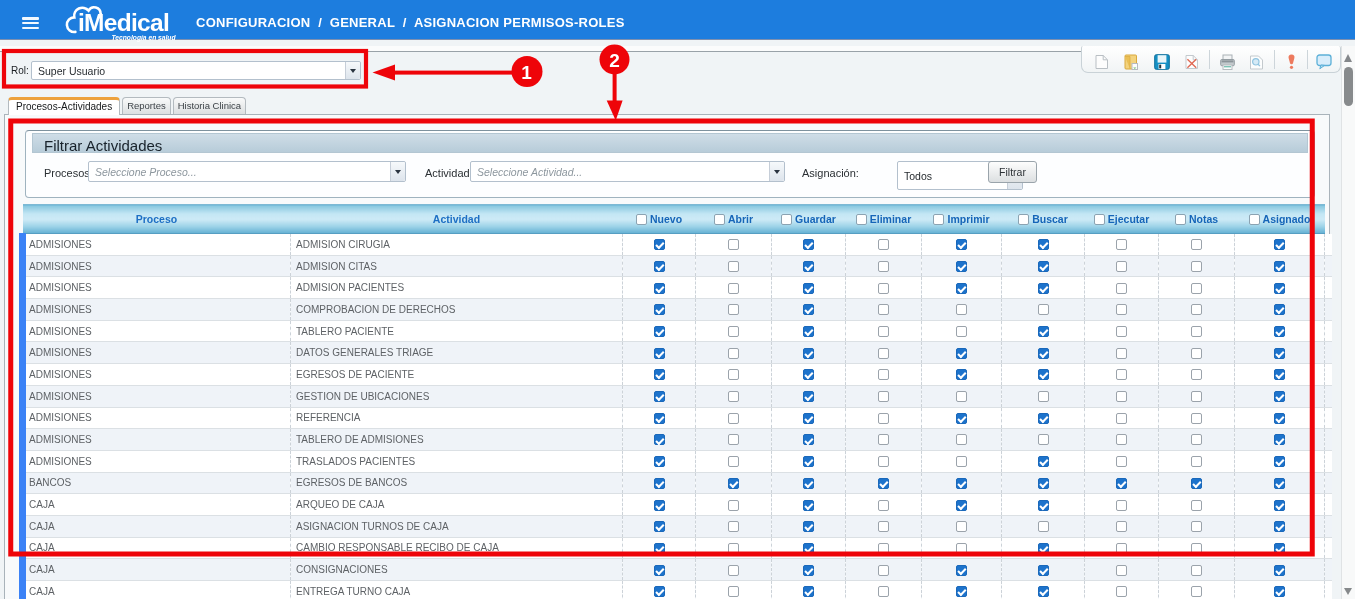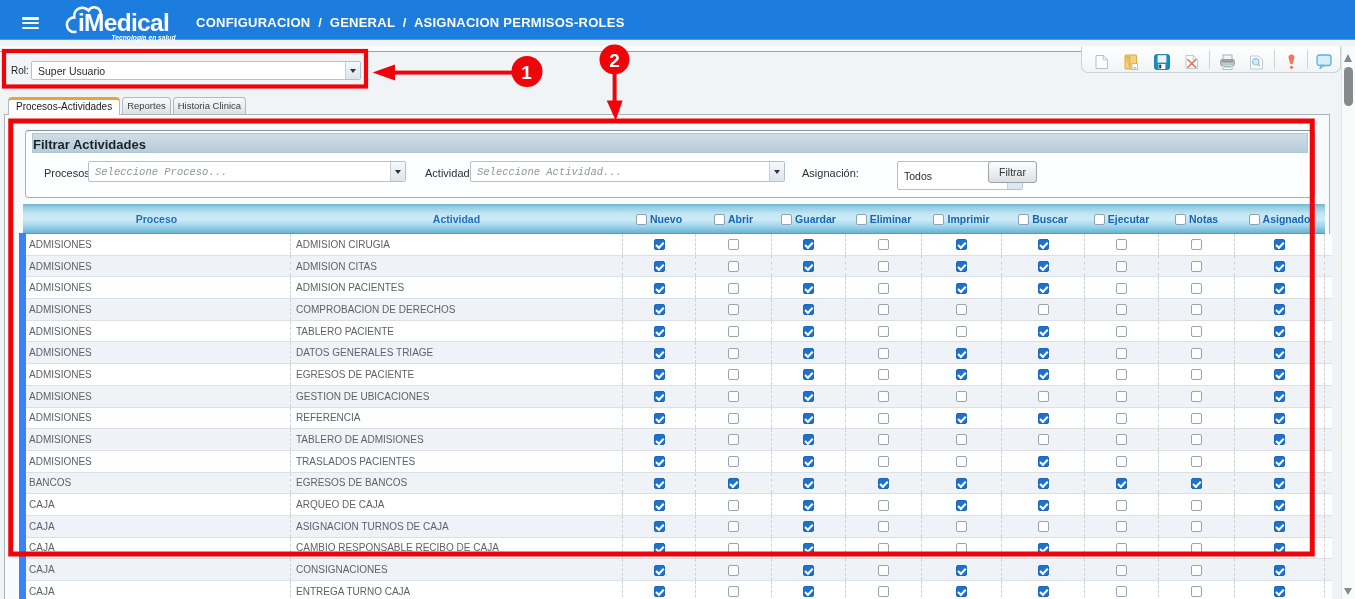--- a/index.html
+++ b/index.html
@@ -21,37 +21,37 @@
 
 .sbar { position:absolute; left:1341px; top:46px; width:14px; height:553px; background:#f8f9f9; border-left:1px solid #e0e3e5; }
 .sb-up { position:absolute; left:1344px; top:54px; width:0; height:0; border-left:4.5px solid transparent; border-right:4.5px solid transparent; border-bottom:8px solid #84878a; }
 .sb-dn { position:absolute; left:1344px; top:588px; width:0; height:0; border-left:4.5px solid transparent; border-right:4.5px solid transparent; border-top:7px solid #86898b; }
 .sb-th { position:absolute; left:1344px; top:67px; width:9px; height:39px; background:#878a8c; border-radius:4.5px; }
 
 
 .rol-label { position:absolute; left:11px; top:65px; font-size:10px; color:#1b1f23; }
 .sel { position:absolute; background:#fff; border:1px solid #b3c0cd; border-radius:2px; font-size:10.5px; color:#272c30; }
 .sel .txt { position:absolute; left:6px; top:50%; transform:translateY(-50%); white-space:nowrap; }
-.sel .ph { color:#8d979e; font-style:italic;font-family:Liberation Mono, monospace; }
+.sel .ph { color:#8d979e; font-style:italic; }
 .sel .btn { position:absolute; right:0; top:0; bottom:0; width:15px; border-left:1px solid #c6ced8; background:linear-gradient(#f6f9fb,#dde4ec); border-radius:0 2px 2px 0; }
 .sel .btn:after { content:""; position:absolute; left:50%; top:50%; margin:-2px 0 0 -3.5px; border-left:3.5px solid transparent; border-right:3.5px solid transparent; border-top:4.5px solid #2a3440; }
 #rolsel { left:31px; top:61px; width:330px; height:19px; }
 
 
 .tabs { position:absolute; left:8px; top:97px; height:17px; }
 .tab { position:relative; float:left; height:17px; font-size:9.5px; border:1px solid #b3babf; border-bottom:none; border-radius:4px 4px 0 0; padding:0 4px; line-height:16px; color:#3d4348; background:linear-gradient(#f9fafa,#dcdfe1); margin-right:2px; }
 .tab.on { background:#ffffff; border-top:3px solid #eda13c; line-height:13px; color:#17191b; height:18px; z-index:5; padding:0 7px; font-size:10px; }
 
 
 .panel { position:absolute; left:4px; top:114px; width:1326px; height:486px; background:#f8fafb; border:1px solid #a9b3ba; border-bottom:none; }
 
 
 .fbox { position:absolute; left:25px; top:130px; width:1290px; height:68px; background:#fdfeff; border:1px solid #9fb3bf; border-top-color:#7e929e; border-radius:4px; }
 .fbar { position:absolute; left:32px; top:132.5px; width:1276px; height:20px; background:linear-gradient(#cfdde7,#b7ccd9); border:1px solid #b3c6d2; }
-.fbar span { position:absolute; left:0; top:3px; font-size:13px; font-weight:bold; color:#18222b; }
+.fbar span { position:absolute; left:11px; top:3px; font-size:15px; font-weight:normal; color:#18222b; }
 .flabel { position:absolute; top:167px; font-size:11px; color:#2a2f33;margin-left:12px; }
 #fsel1 { left:88px; top:161px; width:318px; height:21px; }
 #fsel2 { left:470px; top:161px; width:315px; height:21px; }
 #fsel3 { left:897px; top:161px; width:126px; height:29px; }
 .fbtn { position:absolute; left:988px; top:161px; width:49px; height:22px; background:linear-gradient(#fdfdfd,#dcdfe1); border:1px solid #9aa4ab; border-radius:3px; font-size:10.5px; color:#2e3337; text-align:center; line-height:20px; }
 
 
 .grid { position:absolute; left:19px; top:204px; width:1309px; border-collapse:collapse; table-layout:fixed; }
 .grid thead td { height:29px; background:linear-gradient(#85c6de 0%,#c3e6f4 30%,#cdeaf6 50%,#9dd3e8 75%,#63b0d3 100%); border-top:1px solid #7db9d4; border-bottom:1px solid #569ec2; font-size:10.5px; font-weight:bold; color:#1565b8; text-align:center; vertical-align:middle; overflow:hidden; white-space:nowrap; }
 .grid thead .tc { color:#1d6fc4; }

